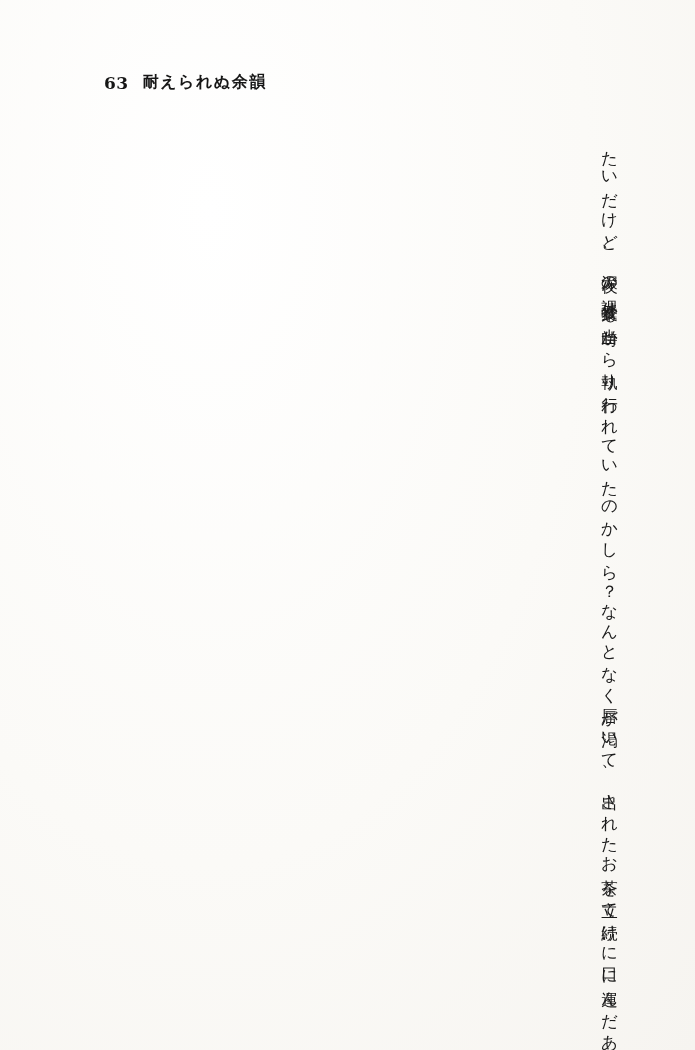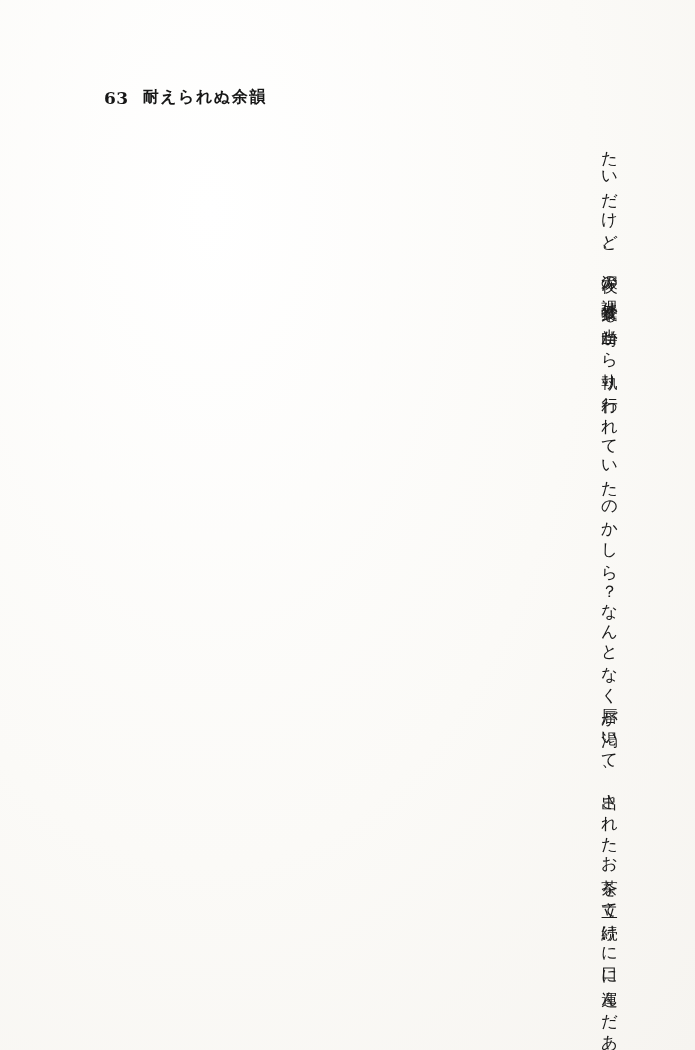--- a/index.html
+++ b/index.html
@@ -20,36 +20,35 @@
     position: absolute;
     inset: 0;
     background:
       radial-gradient(ellipse at 30% 20%, #ffffff 0%, #fbfaf7 55%, #f6f4f0 100%);
   }
   .page-header {
     position: absolute;
     top: 72px;
     left: 104px;
     display: flex;
-    align-items: flex-end;
+    align-items: center;
     gap: 14px;
     font-family: "DejaVu Serif", "Liberation Serif", serif;
   }
   .page-number {
     font-size: 17px;
     font-weight: 700;
     letter-spacing: 0.5px;
     color: #161616;
   }
   .running-title {
     font-size: 16px;
     font-weight: 700;
     letter-spacing: 1.5px;
     color: #161616;
-    margin-top: 15px;
   }
 
   
   .body-text {
     position: absolute;
     top: 120px;
     right: 78px;
     height: 890px;
     width: 560px;
     display: flex;

